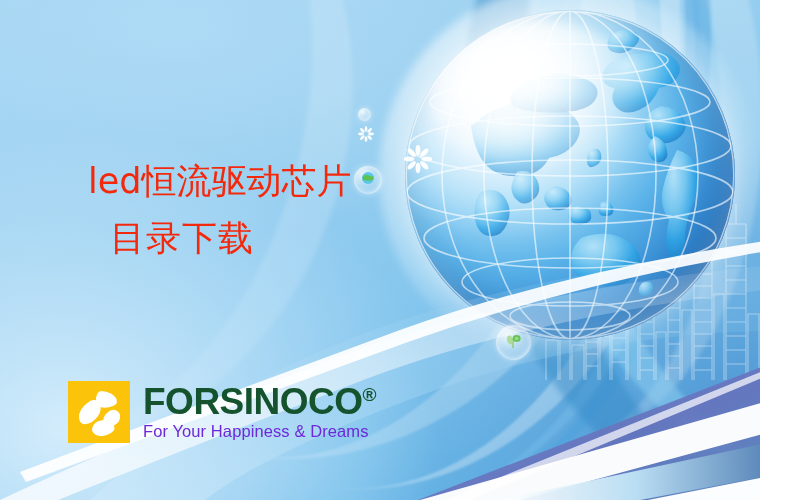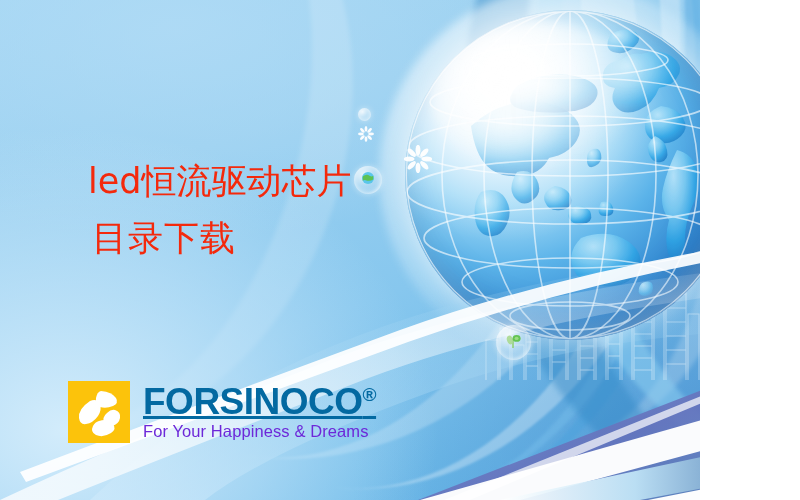--- a/index.html
+++ b/index.html
@@ -1,20 +1,20 @@
 <!DOCTYPE html>
 <html><head>
 <meta charset="utf-8">
 <style>
   html,body{margin:0;padding:0;background:#fff;}
   body{font-family:"Liberation Sans","DejaVu Sans",sans-serif;}
 
   #banner{
     position:relative;
-    width:700px;height:500px;
+    width:760px;height:500px;
     overflow:hidden;
     background:#9ED4F2;
     user-select:none;
   }
 
   
   .layer{position:absolute;top:0;left:0;width:800px;height:500px;}
 
   .bg-base{
     background:linear-gradient(160deg,#a4d6f3 0%,#9ad0f0 28%,#87c7ee 55%,#6fbbe9 78%,#5aade4 100%);
@@ -146,42 +146,41 @@
   
   #title-block{
     position:absolute;left:88px;top:164px;
     color:#f4290c;
     font-family:"DejaVu Sans","Liberation Sans",sans-serif;
     font-size:35px;
     line-height:1.00;
     white-space:nowrap;
   }
   #title-line-1{display:block;}
-  #title-line-2{display:block;margin-top:22px;margin-left:4px;letter-spacing:1px;}
+  #title-line-2{display:block;margin-top:22px;margin-left:22px;letter-spacing:1px;}
 
   
   #logo{
     position:absolute;left:68px;top:381px;
     display:flex;align-items:center;
   }
   #logo-mark{
     width:62px;height:62px;background:#FCC30B;
     position:relative;flex:none;
   }
   #logo-mark svg{position:absolute;left:0;top:0;}
   #logo-text{margin-left:13px;}
   #logo-wordmark{
     font-family:"Liberation Sans","DejaVu Sans",sans-serif;
     font-weight:bold;
     font-size:37px;
     line-height:1;
-    color:#0369a1;
+    color:#14532d;
     letter-spacing:-0.5px;
     white-space:nowrap;
-    text-decoration:underline;
   }
   #logo-wordmark .reg{font-size:19px;vertical-align:super;line-height:1;}
   #logo-tagline{
     font-family:"Liberation Sans","DejaVu Sans",sans-serif;
     font-size:16.5px;
     color:#6d28d9;
     margin-top:2px;
     letter-spacing:.1px;
     white-space:nowrap;
   }

